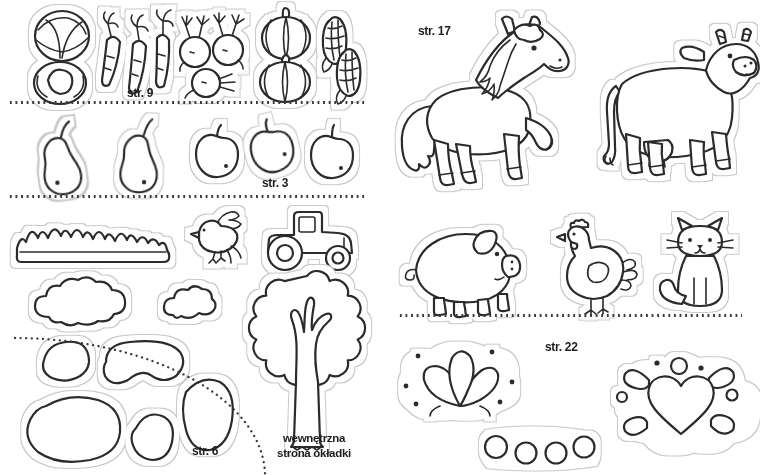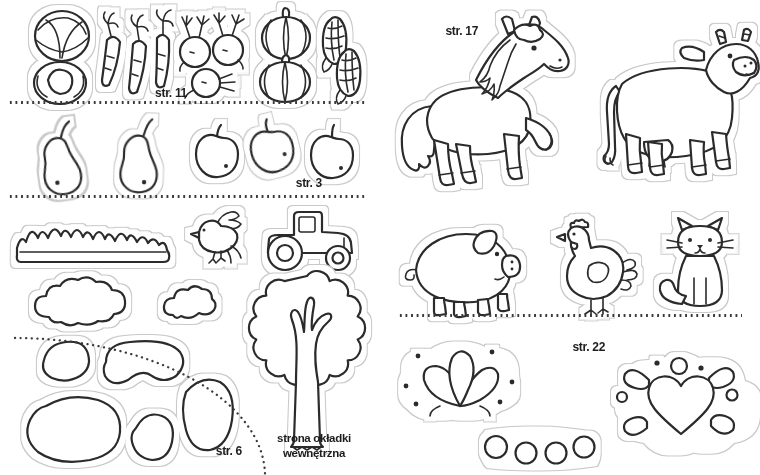--- a/index.html
+++ b/index.html
@@ -8,21 +8,21 @@
     font-family:"Liberation Sans", sans-serif;
   }
   .sticker{position:absolute;overflow:visible;filter:url(#diecut);}
   .art{fill:none;stroke:#2b2b2b;stroke-width:2.2;stroke-linecap:round;stroke-linejoin:round;}
   .artf{fill:#ffffff;stroke:#2b2b2b;stroke-width:2.2;stroke-linecap:round;stroke-linejoin:round;}
   .thin{stroke-width:1.6;}
   .dot{fill:#2b2b2b;stroke:none;}
   .back{fill:#ffffff;stroke:none;}
   .page-label{
     position:absolute;color:#1d1d1d;font-weight:700;font-size:12px;
-    letter-spacing:-0.3px;text-align:right;white-space:nowrap;
+    letter-spacing:-0.3px;text-align:left;white-space:nowrap;
   }
   .cover-label{
     position:absolute;color:#1d1d1d;font-weight:700;font-size:11.5px;
     letter-spacing:-0.3px;text-align:center;line-height:1.3;
   }
   .dots{
     position:absolute;height:3px;
     background-image:radial-gradient(circle,#3a3a3a 1.15px,rgba(0,0,0,0) 1.4px);
     background-size:5.6px 3px;background-repeat:repeat-x;
   }
@@ -101,21 +101,21 @@
     <g>
       <path class="artf" d="M16,8 Q8,14 9,34 Q10,48 20,52 Q30,52 32,36 Q34,16 26,7 Q20,3 16,8 Z"></path>
       <path class="art thin" d="M14,16 Q20,18 28,14 M12,26 Q20,28 30,24 M12,36 Q20,38 28,34 M18,10 Q16,30 20,48 M24,8 Q24,30 26,46"></path>
       <path class="art thin" d="M12,46 q-6,8 -2,14 q6,-2 8,-8"></path>
       <path class="artf" d="M30,40 Q22,46 23,66 Q24,80 34,84 Q44,84 46,68 Q48,48 40,39 Q34,35 30,40 Z"></path>
       <path class="art thin" d="M28,48 Q34,50 42,46 M26,58 Q34,60 44,56 M26,68 Q34,70 42,66 M32,42 Q30,62 34,80 M38,40 Q38,62 40,78"></path>
       <path class="art thin" d="M26,78 q-6,8 -2,14 q6,-2 8,-8"></path>
     </g>
   </svg>
 
-  <div class="page-label" style="left:127px;top:86px;width:60px">str. 11</div>
+  <div class="page-label" style="left:127px;top:86px;width:60px">str. 9</div>
   <div class="dots" style="left:8px;top:101px;width:358px"></div>
 
   <svg class="sticker" style="left:22px;top:116px;transform:rotate(-8deg)" width="78" height="84" viewBox="0 0 78 84">
     <g>
       <path class="art" d="M42,21 Q46,10 52,7"></path>
       <path class="artf" d="M40,22 C30,20 22,30 23,40 C24,48 20,52 20,60 C20,72 30,80 42,78 C54,76 58,66 56,56 C54,48 50,44 48,36 C46,28 46,24 40,22 Z"></path>
       <circle class="dot" cx="32" cy="66" r="2.2"></circle>
     </g>
   </svg>
 
@@ -209,22 +209,22 @@
       <path class="artf" d="M168,58 Q184,40 202,48 Q218,58 214,86 Q210,112 192,116 Q174,118 168,96 Q162,74 168,58 Z"></path>
     </g>
   </svg>
 
   <svg style="position:absolute;left:0px;top:325px;overflow:visible" width="280" height="152" viewBox="0 0 280 152">
     <path d="M15,13 A252,138 0 0 1 265,150" fill="none" stroke="#3a3a3a" stroke-width="2.3" stroke-linecap="round" stroke-dasharray="0.1 5.5"></path>
   </svg>
 
   <div class="page-label" style="left:192px;top:444px;width:50px">str. 6</div>
   <div class="cover-label" style="left:258px;top:431px;width:112px">
+    <div>wewnętrzna</div>
     <div>strona okładki</div>
-    <div>wewnętrzna</div>
   </div>
 
   <div class="page-label" style="left:418px;top:24px;width:60px">str. 17</div>
 
   <svg class="sticker" style="left:392px;top:14px" width="190" height="192" viewBox="0 0 190 192">
     <g>
       <path class="artf" d="M40,92 C18,94 8,112 10,132 C11,146 16,154 22,156 C26,158 28,154 27,150 Q32,156 36,152 Q40,148 36,142 Q42,144 42,136 C44,118 44,104 48,96 Z"></path>
       <path class="artf" d="M116,20 L110,5 Q114,0 120,5 L123,17 Z"></path>
       <path class="artf" d="M136,14 L140,3 Q146,1 148,9 L145,18 Z"></path>
       <path class="artf" d="M44,86 C60,72 100,70 120,78 C136,84 140,96 138,112 C136,128 120,138 96,140 C70,142 48,136 40,124 C32,110 34,96 44,86 Z"></path>

